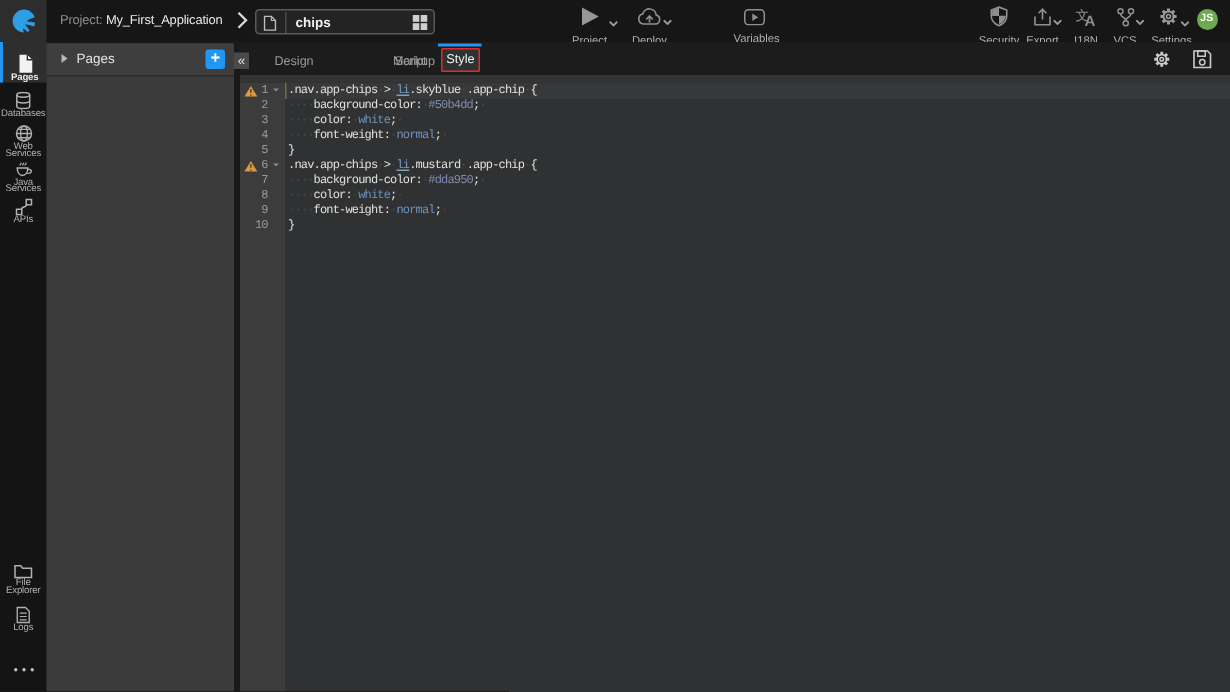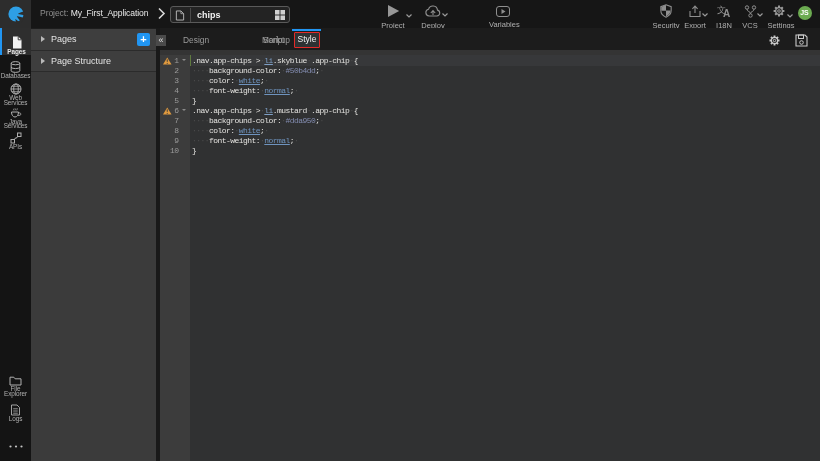--- a/index.html
+++ b/index.html
@@ -62,21 +62,21 @@
   #code { position:absolute; left:0; top:27.5px; width:660px; font-family:"Liberation Mono", monospace;
     font-size:8px; letter-spacing:-0.55px; line-height:10px; }
   .src { white-space:pre; }
   .cl { position:relative; height:10px; }
   .num { position:absolute; left:0; width:18.5px; text-align:right; color:#9a9a9a; }
   .fold { position:absolute; left:22px; top:3.8px; width:0; height:0;
     border-top:2.6px solid #8a8a8a; border-left:2.2px solid transparent; border-right:2.2px solid transparent; }
   .src { position:absolute; left:32px; color:#e2e1de; }
   .warn { position:absolute; left:2px; top:1.6px; width:10.5px; height:7.8px; }
   .tag { color:#7d9ec4;text-decoration:underline; }
-  .val { color:#6e93be;text-decoration:underline; }
+  .val { color:#6e93be; }
   .hex { color:#838cb0; }
   .ws { color:#4d4d4d; }
   #cursor { position:absolute; left:30.3px; top:-0.5px; width:1.2px; height:10.5px; background:#5f7a3f; }
 </style>
 </head>
 <body>
 <div id="stage">
 
   <div id="topbar"></div>
   <div id="logotile">
@@ -240,21 +240,20 @@
   <div class="sbitem" style="top:444px;">
       <svg width="16" height="5" viewBox="0 0 16 5">
         <circle cx="2.5" cy="2.5" r="1.1" fill="#c4c4c4"></circle>
         <circle cx="8" cy="2.5" r="1.1" fill="#c4c4c4"></circle>
         <circle cx="13.5" cy="2.5" r="1.1" fill="#c4c4c4"></circle>
       </svg>
     </div>
 
   <div id="panel">
     <div class="prow"><span class="tri"></span>Pages<div id="plus">+</div></div>
-    <div class="prow"><span class="tri"></span>Page Structure</div>
   </div>
   <div id="divider"></div>
   <div id="collapse">«</div>
 
   <div id="editor">
     <div id="tabs">
       <div class="etab" style="left:23px;">Design</div>
       <div class="etab" style="left:62px;padding-left:40px;">Markup</div>
       <div class="etab" style="left:103px;">Script</div>
       <div id="bluetop"></div>

